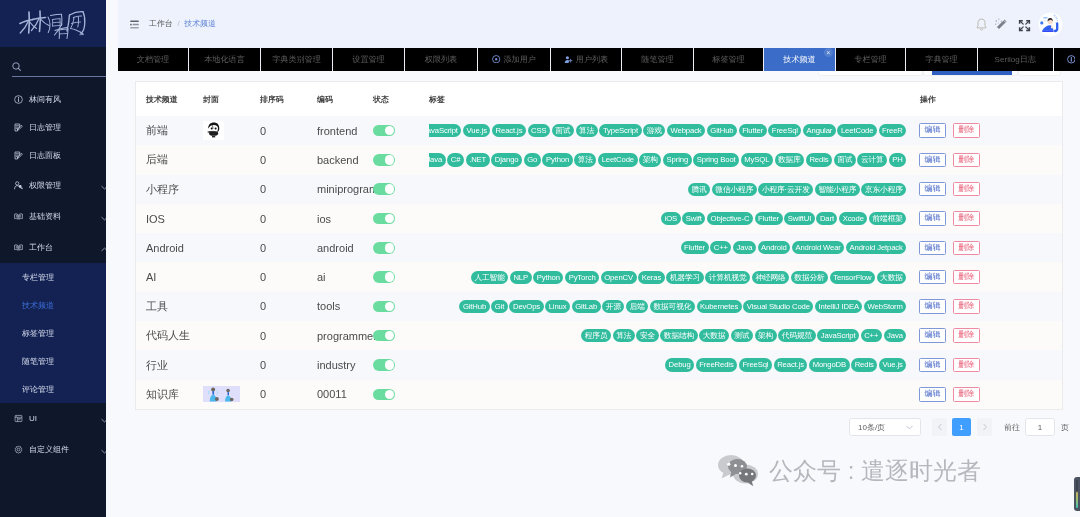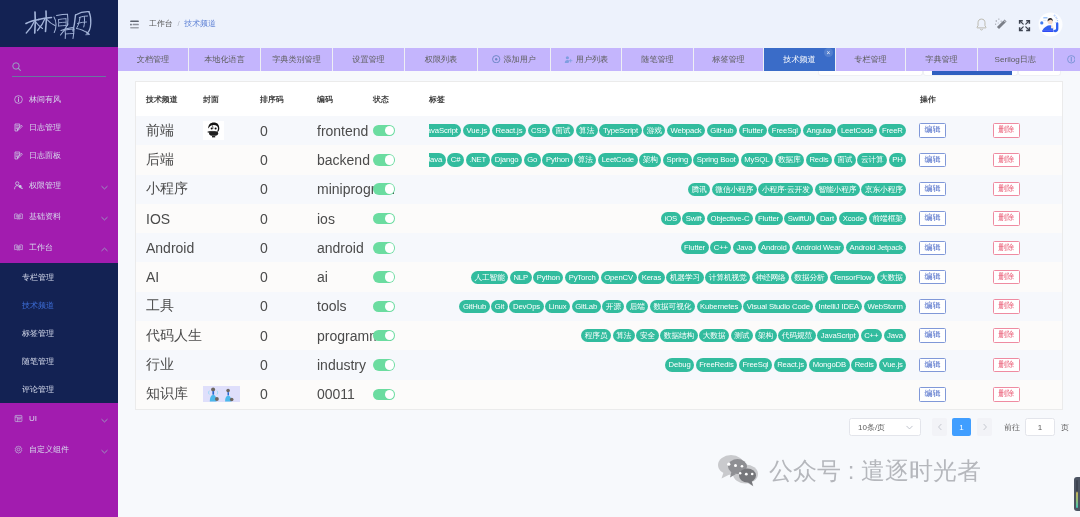--- a/index.html
+++ b/index.html
@@ -2,21 +2,21 @@
 <html><head>
 <meta charset="utf-8">
 <style>
   * { box-sizing: border-box; margin:0; padding:0; }
   html,body { width:1080px; height:517px; overflow:hidden; }
   body {
     font-family: "Liberation Sans", sans-serif;
     background:#f7f9fc; color:#333; font-size:12px;
   }
   
-  #sidebar { position:absolute; left:0; top:0; width:118px; height:517px; background:#a21caf; overflow:hidden; }
+  #sidebar { position:absolute; left:0; top:0; width:106px; height:517px; background:#0f172a; overflow:hidden; }
   #logo-area { height:47px; background:#132253; display:flex; align-items:center; justify-content:center; }
   #sb-search { position:absolute; left:12px; top:62px; width:94px; }
   #sb-search .sline { border-bottom:1px solid #6a779f; padding-bottom:14px; height:9px; line-height:0; }
   .menu { position:absolute; top:85px; left:0; width:118px; }
   .mi { height:28.4px; display:flex; align-items:center; padding-left:14px; color:#d7dced; font-size:8px; position:relative; cursor:pointer; }
   .mi .ic { width:9px; height:9px; margin-right:6px; display:flex; align-items:center; justify-content:center; flex:0 0 9px; line-height:0; }
   .mi .arrow { position:absolute; right:9px; top:50%; margin-top:-3px; }
   .sub { background:#132253; }
   .sub .mi { padding-left:22px; height:28px; }
   .mi.exp { height:31px; }
@@ -28,50 +28,50 @@
   #crumb .sep { color:#b3b8c4; margin:0 2.5px; }
   #crumb .cur { color:#5b7fd4; cursor:pointer; }
   #hicons { position:absolute; left:855px; top:17px; width:95px; height:14px; }
   #hicons > span { position:absolute; line-height:0; }
   #hicons > span:nth-child(1){left:1px;top:0;}
   #hicons > span:nth-child(2){left:21px;top:0;}
   #hicons > span:nth-child(3){left:44px;top:1px;}
   #hicons > span:nth-child(4){left:65px;top:-5px;}
   
   
-  #tabs { position:absolute; left:118px; top:47.5px; width:962px; height:23.5px; background:#c4b5fd; display:flex; align-items:stretch; }
+  #tabs { position:absolute; left:118px; top:47.5px; width:962px; height:23.5px; background:#000000; display:flex; align-items:stretch; }
   .tab { display:flex; align-items:center; justify-content:center; font-size:8.1px; color:#5e5e5e;
          border-right:1px solid #edeff4; flex:0 0 auto; position:relative; cursor:pointer; gap:3px; }
   .tab > span:first-child svg { display:block; }
   #tabs .tab:last-child { justify-content:flex-start; padding-left:13px; }
   .tab.active { background:#3a6cc8; color:#fff; }
   .tab .tclose { position:absolute; right:2px; top:0px; width:9px; height:9px; border-radius:50%;
                  background:rgba(255,255,255,.13); color:rgba(255,255,255,.88); font-size:6.5px; line-height:9px; text-align:center; }
   
   #subtabs { position:absolute; left:118px; top:71px; width:962px; height:6px; overflow:hidden; }
   #subtabs .sp { position:absolute; top:-14px; height:19px; background:#fff; border-radius:0 0 3px 3px;
                  border-left:1px solid #eef0f4; border-right:1px solid #eef0f4; border-bottom:1px solid #eef0f4; }
   #subtabs .sbar { position:absolute; top:0px; height:4px; background:#2f5fc0; }
   
   #card { position:absolute; left:135px; top:81px; width:928px; height:329px; background:#fff; border:1px solid #ebebeb; overflow:hidden; }
   #thead { height:34.4px; display:flex; align-items:center; background:#fff; font-size:7.9px; color:#3f3f3f; font-weight:bold; position:relative; }
   #tbody { position:absolute; top:34px; left:0; width:928px; }
   .trow { height:29.3px; position:relative; background:#f6f8fc; }
   .trow:nth-child(even) { background:#fcfbfa; }
-  .trow .cell { position:absolute; top:0; height:29.3px; display:flex; align-items:center; font-size:14px; color:#4b4b4b; }
+  .trow .cell { position:absolute; top:0; height:29.3px; display:flex; align-items:center; font-size:11px; color:#4b4b4b; }
   .c1 { left:10px; } .c2 { left:67px; } .c3 { left:124px; } .c4 { left:181px; } .c5 { left:237px; }
   .sw { width:22px; height:11.5px; border-radius:6px; background:#6bdca0; position:relative; cursor:pointer; }
   .sw:after { content:""; position:absolute; right:1px; top:1px; width:9.5px; height:9.5px; border-radius:50%; background:#fff; }
   .tagwrap { position:absolute; left:293px; top:0; width:479px; height:29.3px; overflow:hidden; display:flex; align-items:center;justify-content:flex-end; }
   .tag { background:#32bc9e; color:#fff; font-size:7.7px; border-radius:7px; padding:0 3.5px; height:13.2px;
          line-height:13.2px; margin-right:1.7px; white-space:nowrap; flex:0 0 auto; letter-spacing:-0.12px; }
   .ops { position:absolute; left:783px; top:0; height:29.3px; display:flex; align-items:center; gap:7px; }
   .btn { font-size:8px; height:14.5px; line-height:12.5px; padding:0 4.4px; border-radius:1.5px; background:#fff; cursor:pointer; text-align:center; }
   .btn.edit { color:#3c5ec4; border:1px solid #8098d8; }
-  .btn.del { color:#ea5a74; border:1px solid #ef8ba1;margin-left:40px; }
+  .btn.del { color:#ea5a74; border:1px solid #ef8ba1; }
   .thumb { display:flex; align-items:center; justify-content:center; overflow:hidden; line-height:0; }
   
   #pager { position:absolute; left:0px; top:418px; width:1080px; height:18px; font-size:8px; color:#5c5c5c; }
   #pager > * { position:absolute; top:0; }
   #pgsize { left:849px; width:72px; height:18px; border:1px solid #e3e5eb; border-radius:2.5px; background:#fff;
             display:flex; align-items:center; padding:0 6px 0 8px; justify-content:space-between; cursor:pointer; }
   .parrow { width:15px; height:18px; background:#f2f3f7; border-radius:2px; display:flex; align-items:center; justify-content:center; color:#c2c5cd; cursor:pointer; }
   #pprev{left:932px;} #pnext{left:977px;}
   .pnum { left:952px; width:19px; height:18px; background:#409eff; border-radius:2px; display:flex; align-items:center;
           justify-content:center; color:#fff; cursor:pointer; font-size:8px; }

